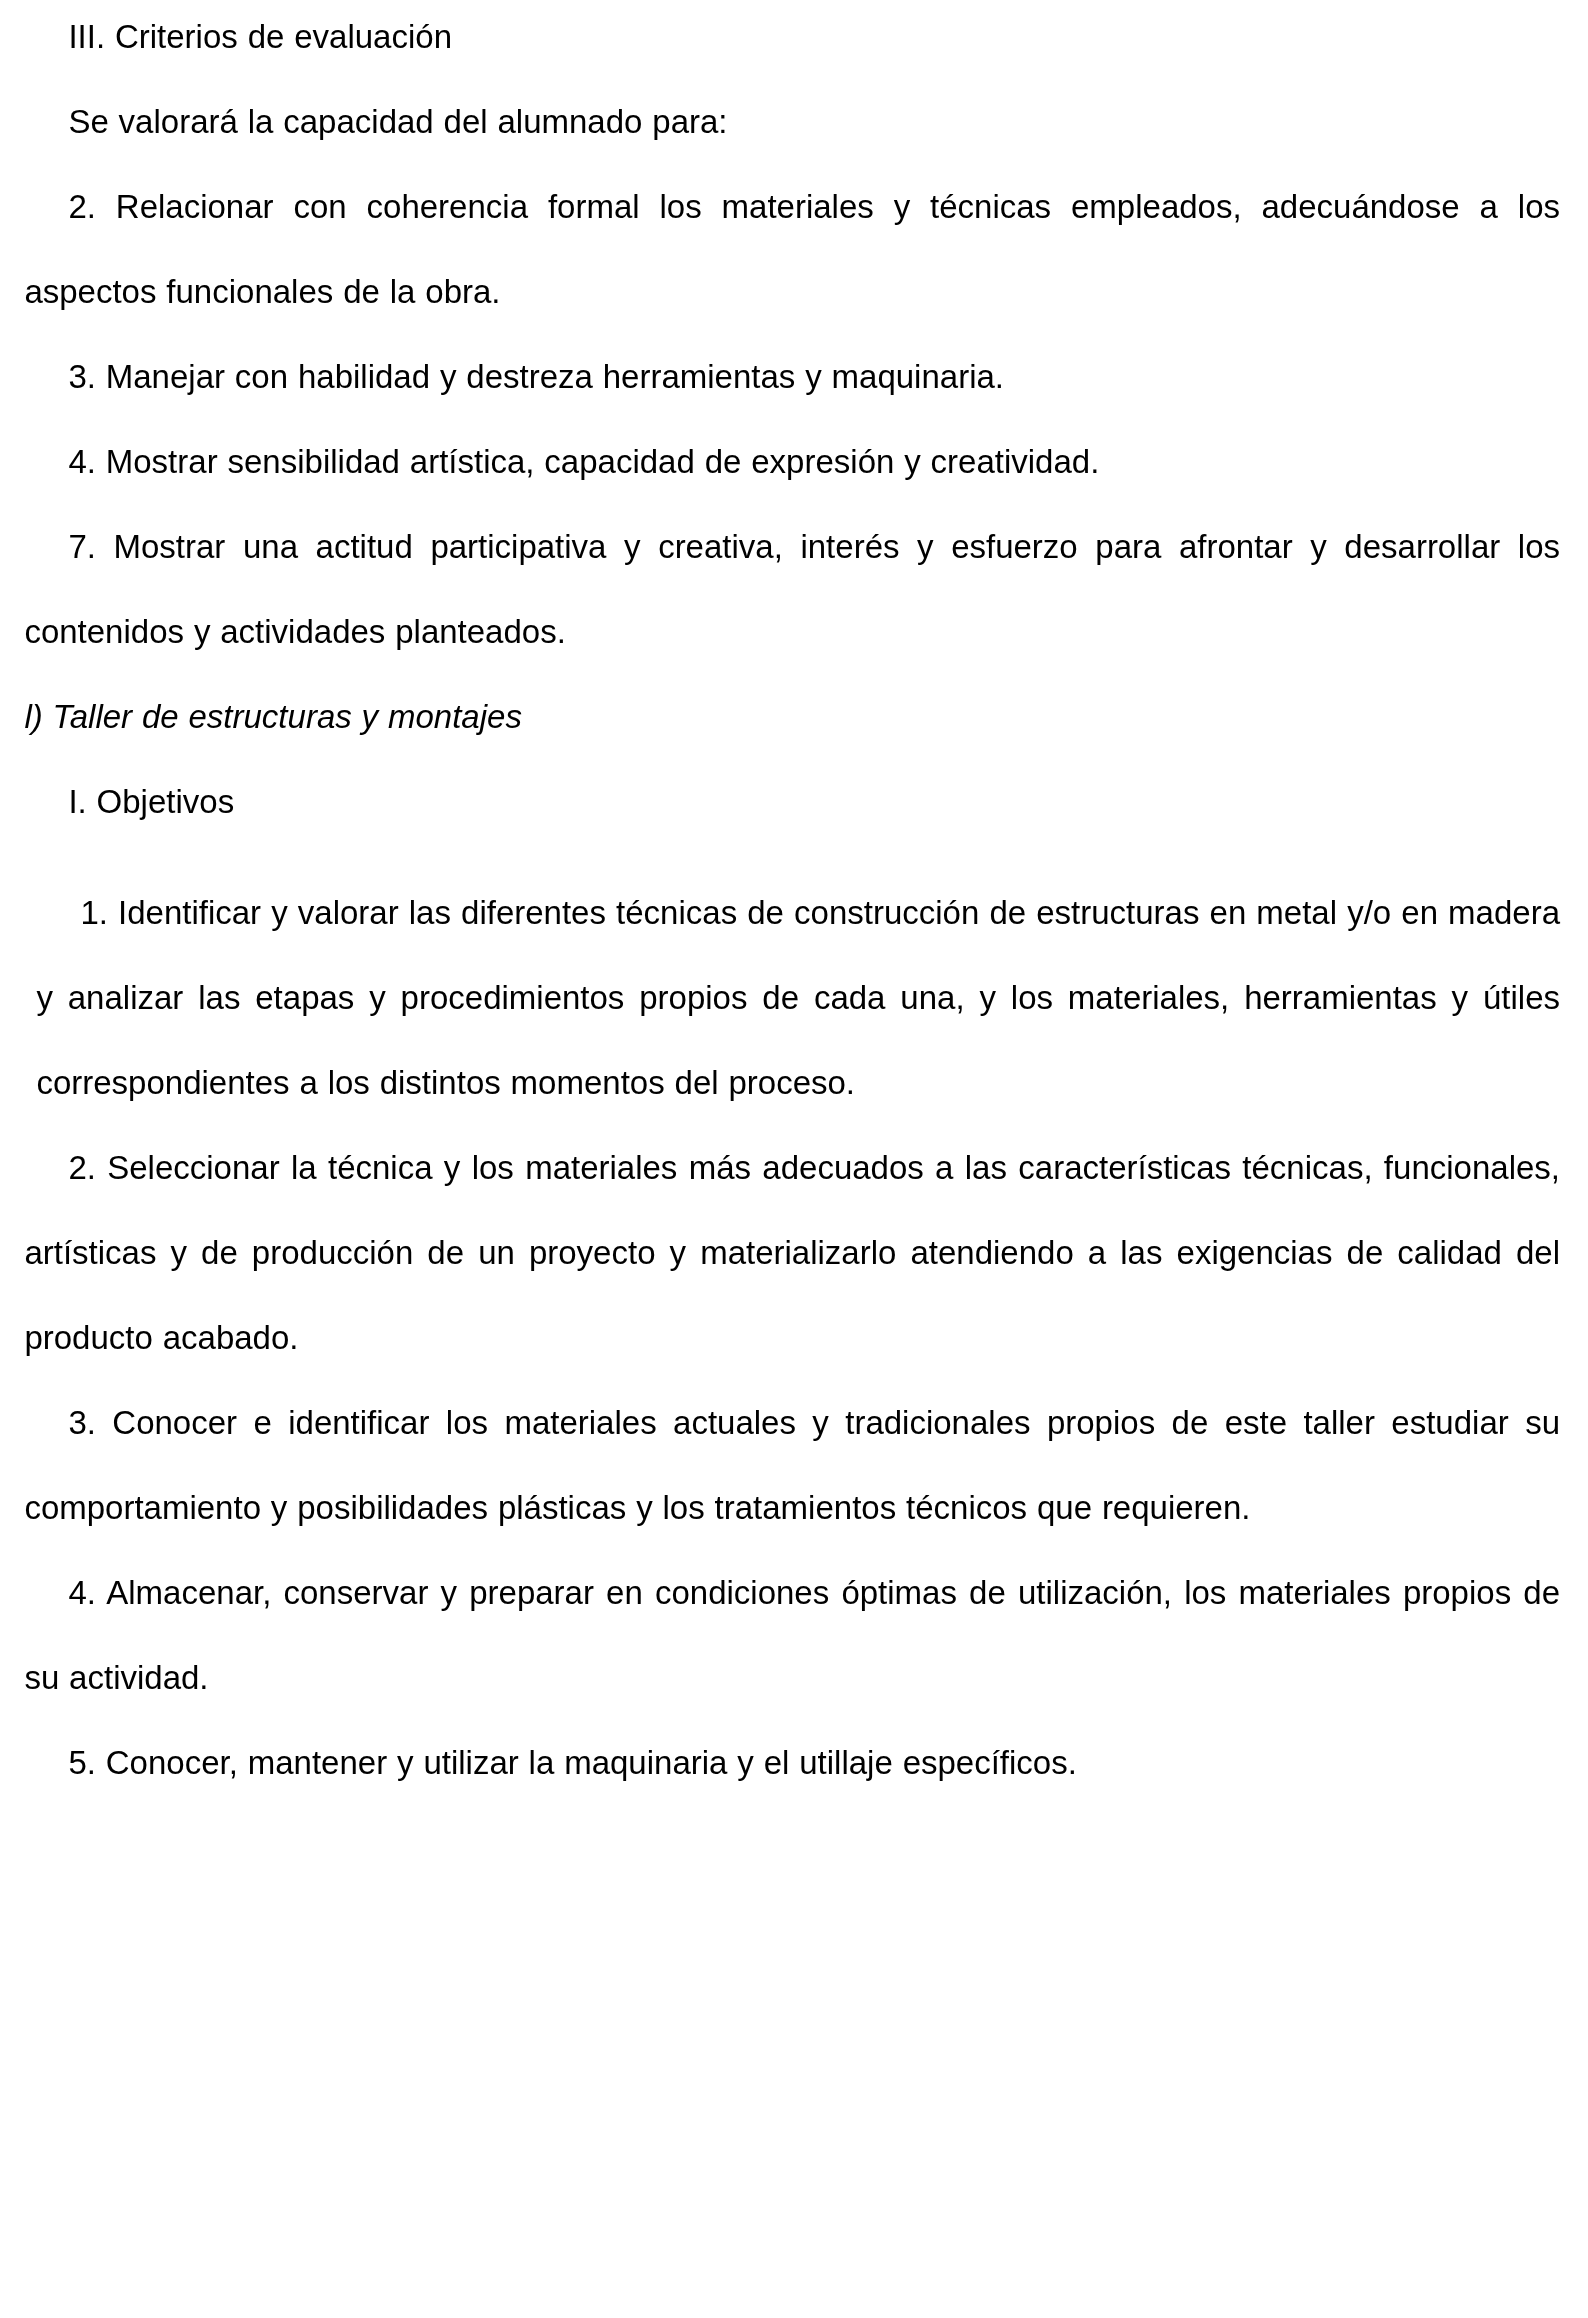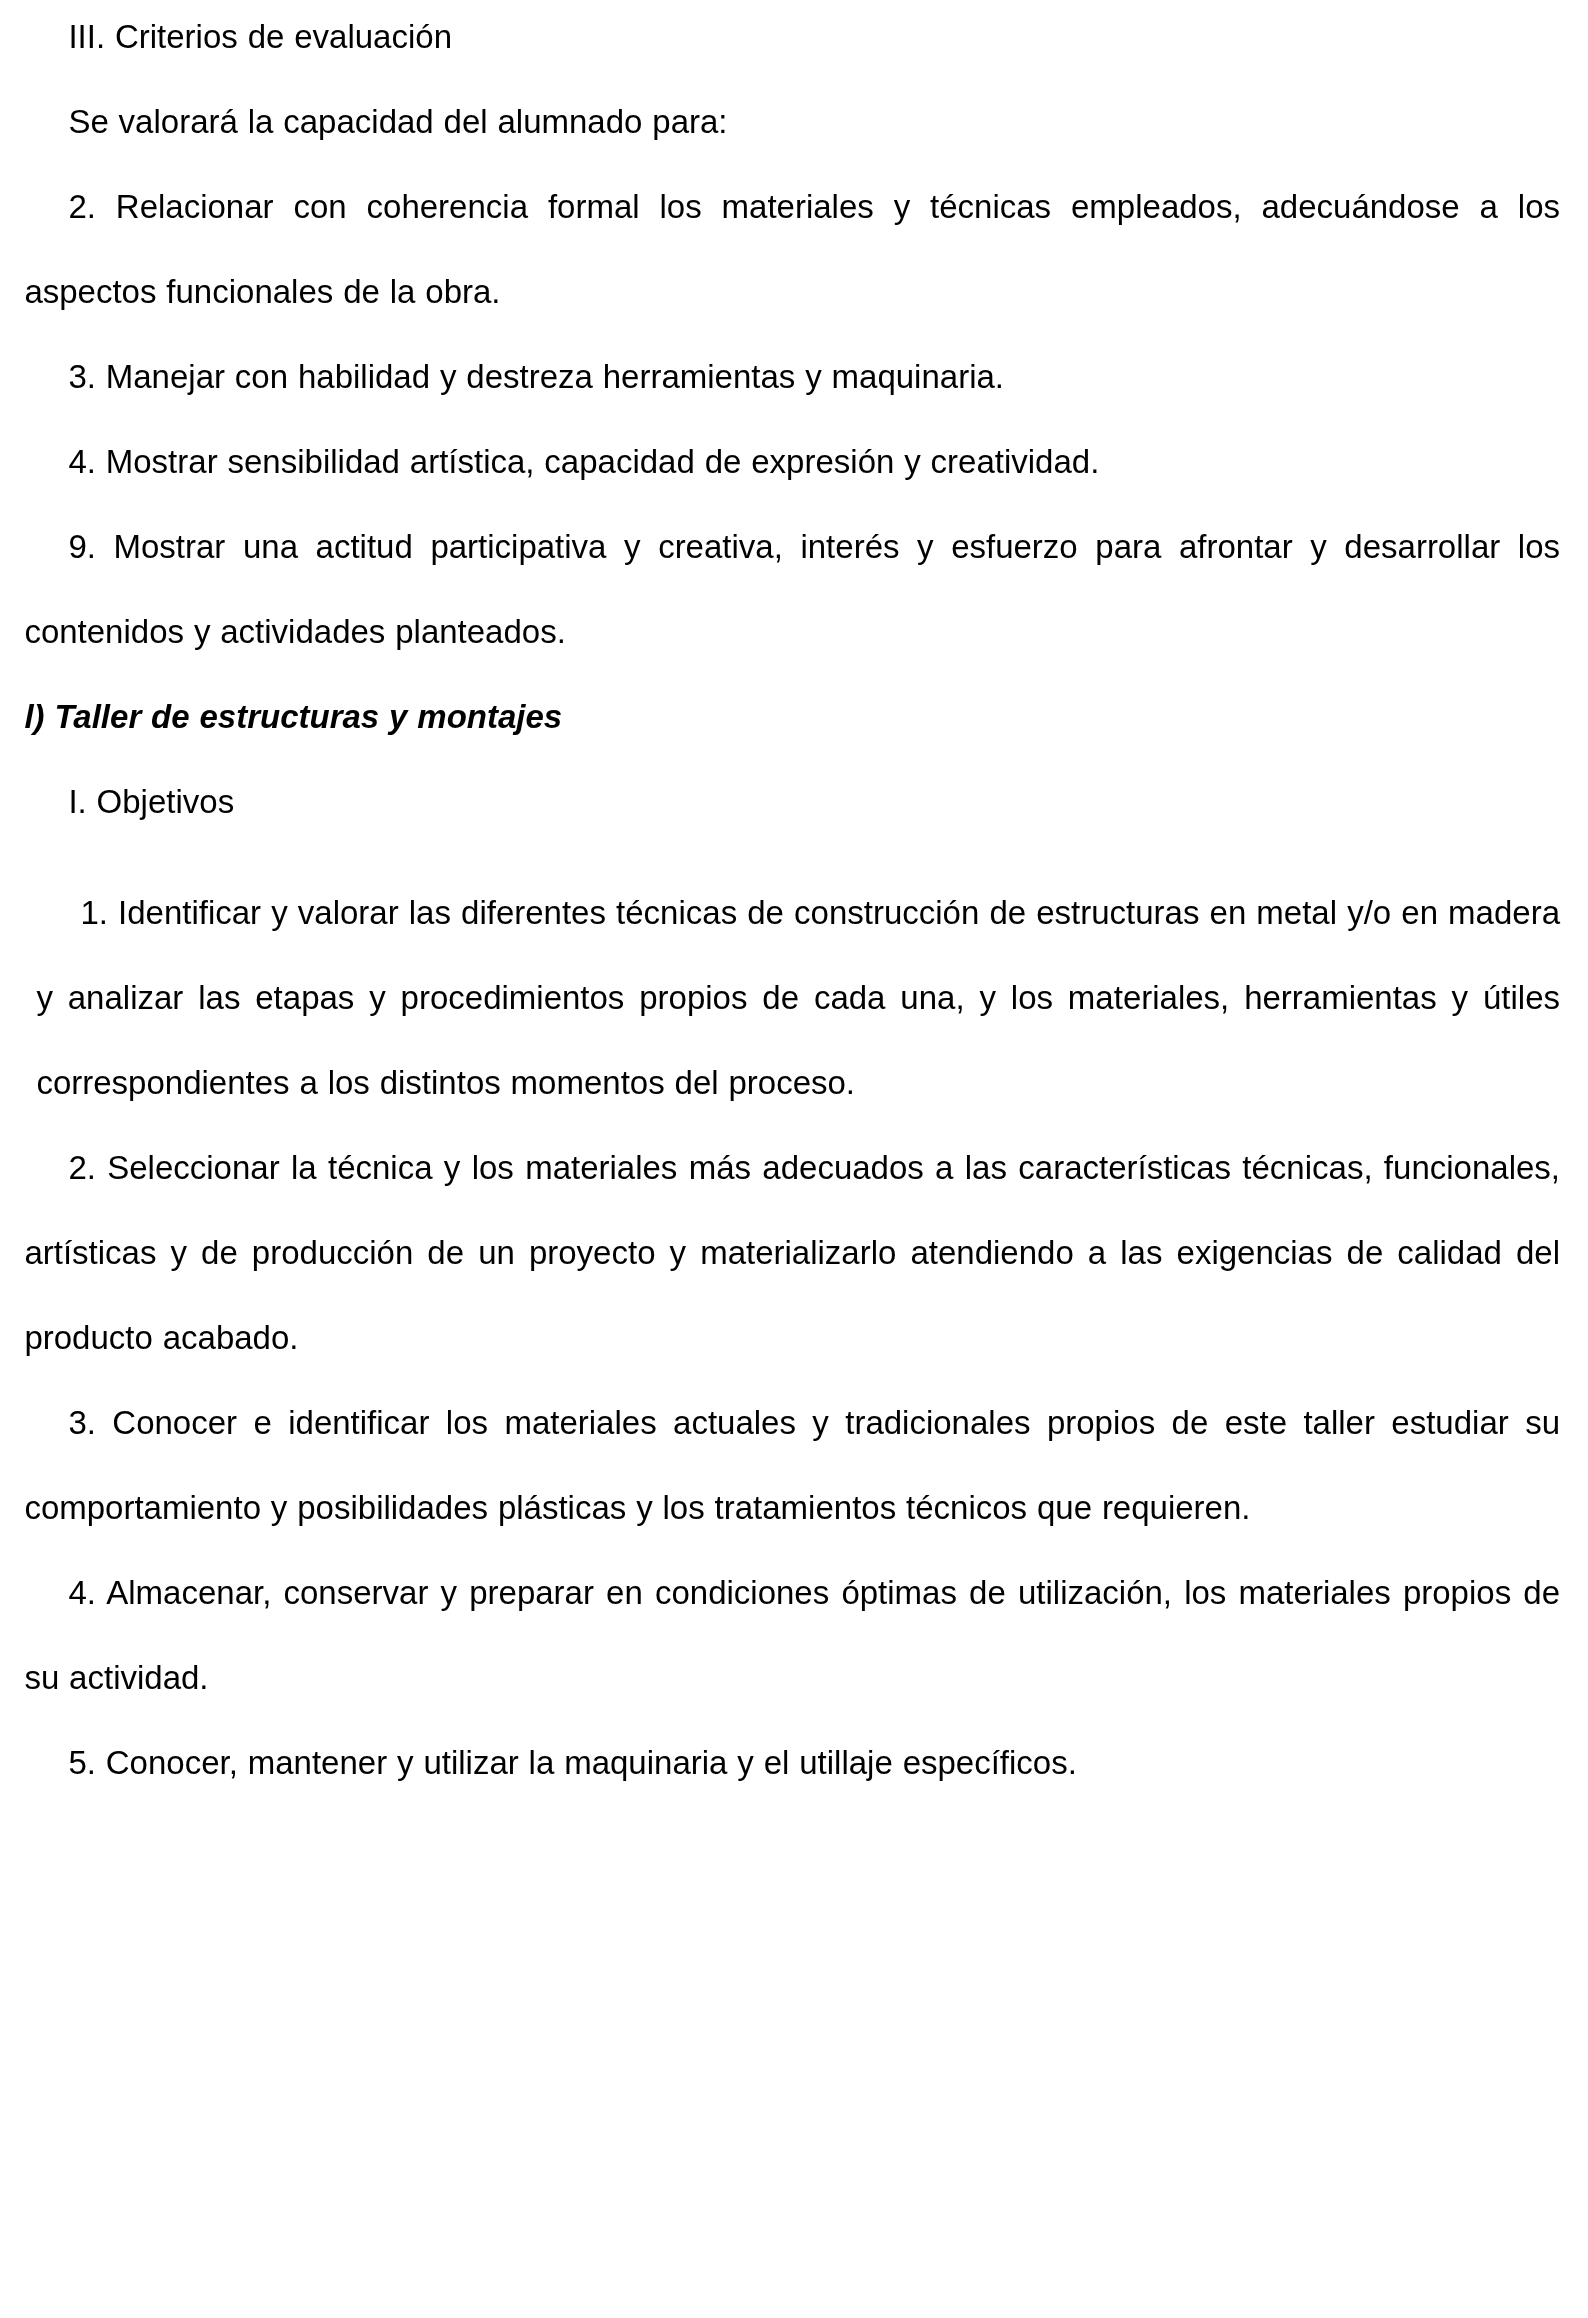--- a/index.html
+++ b/index.html
@@ -31,37 +31,36 @@
     text-indent: 44px;
     word-spacing: 0.7px;
   }
   .para.first {
     margin-top: -6px;
   }
   .para.heading-italic {
     font-style: italic;
     text-indent: 0;
     text-align: left;
-    font-weight: bold;
   }
   .para.gap-top {
     margin-top: 26px;
     margin-left: 12px;
   }
 </style>
 </head>
 <body>
 
 <main class="page">
   <p class="para first">III. Criterios de evaluación</p>
   <p class="para">Se valorará la capacidad del alumnado para:</p>
   <p class="para">2. Relacionar con coherencia formal los materiales y técnicas empleados, adecuándose a los aspectos funcionales de la obra.</p>
   <p class="para">3. Manejar con habilidad y destreza herramientas y maquinaria.</p>
   <p class="para">4. Mostrar sensibilidad artística, capacidad de expresión y creatividad.</p>
-  <p class="para">9. Mostrar una actitud participativa y creativa, interés y esfuerzo para afrontar y desarrollar los contenidos y actividades planteados.</p>
+  <p class="para">7. Mostrar una actitud participativa y creativa, interés y esfuerzo para afrontar y desarrollar los contenidos y actividades planteados.</p>
   <p class="para heading-italic">l) Taller de estructuras y montajes</p>
   <p class="para">I. Objetivos</p>
   <p class="para gap-top">1. Identificar y valorar las diferentes técnicas de construcción de estructuras en metal y/o en madera y analizar las etapas y procedimientos propios de cada una, y los materiales, herramientas y útiles correspondientes a los distintos momentos del proceso.</p>
   <p class="para">2. Seleccionar la técnica y los materiales más adecuados a las características técnicas, funcionales, artísticas y de producción de un proyecto y materializarlo atendiendo a las exigencias de calidad del producto acabado.</p>
   <p class="para">3. Conocer e identificar los materiales actuales y tradicionales propios de este taller estudiar su comportamiento y posibilidades plásticas y los tratamientos técnicos que requieren.</p>
   <p class="para">4. Almacenar, conservar y preparar en condiciones óptimas de utilización, los materiales propios de su actividad.</p>
   <p class="para">5. Conocer, mantener y utilizar la maquinaria y el utillaje específicos.</p>
 </main>
 
 

